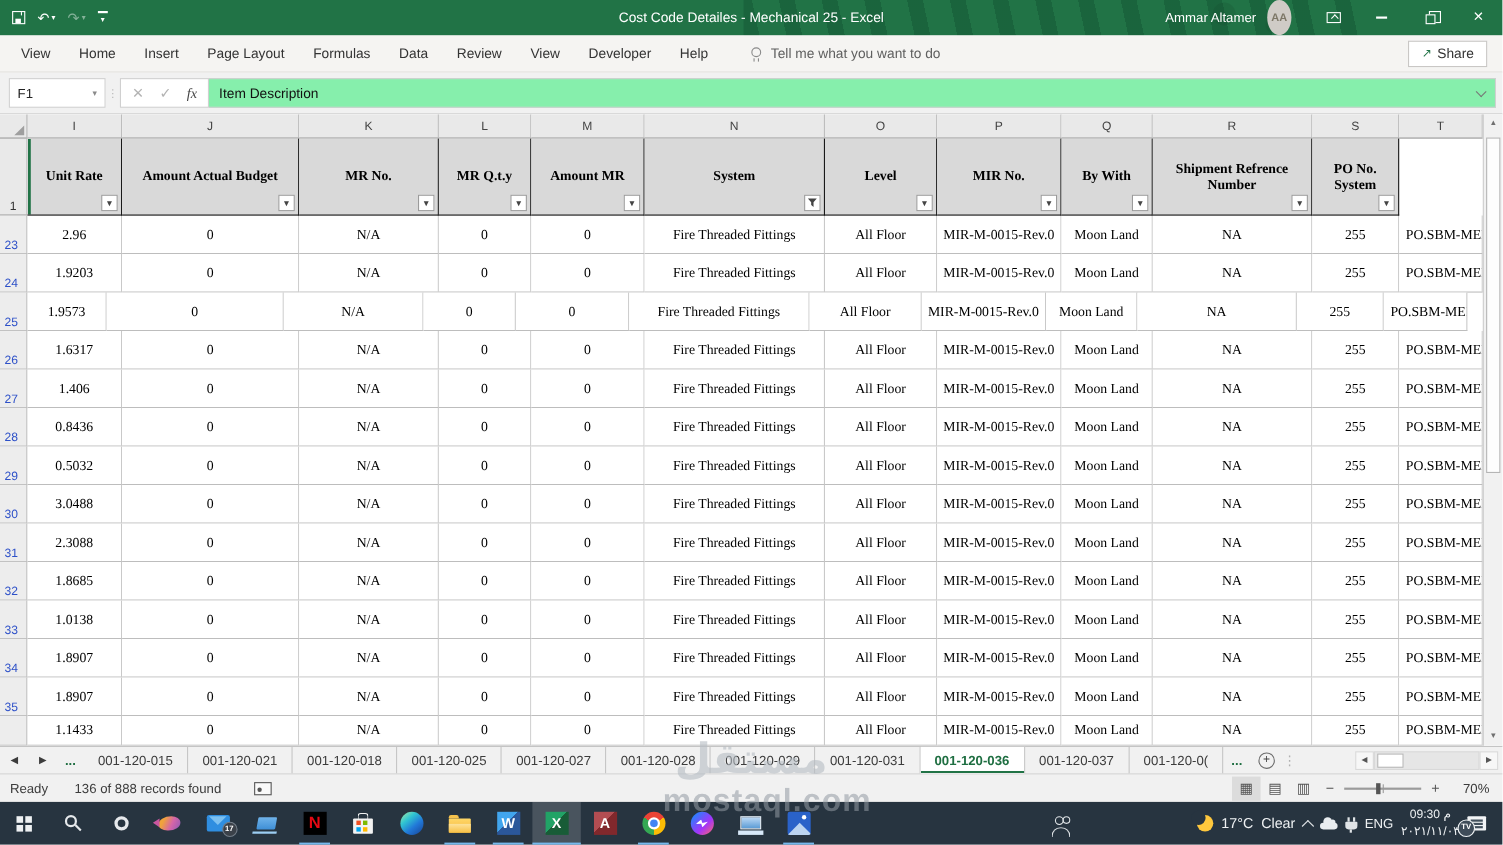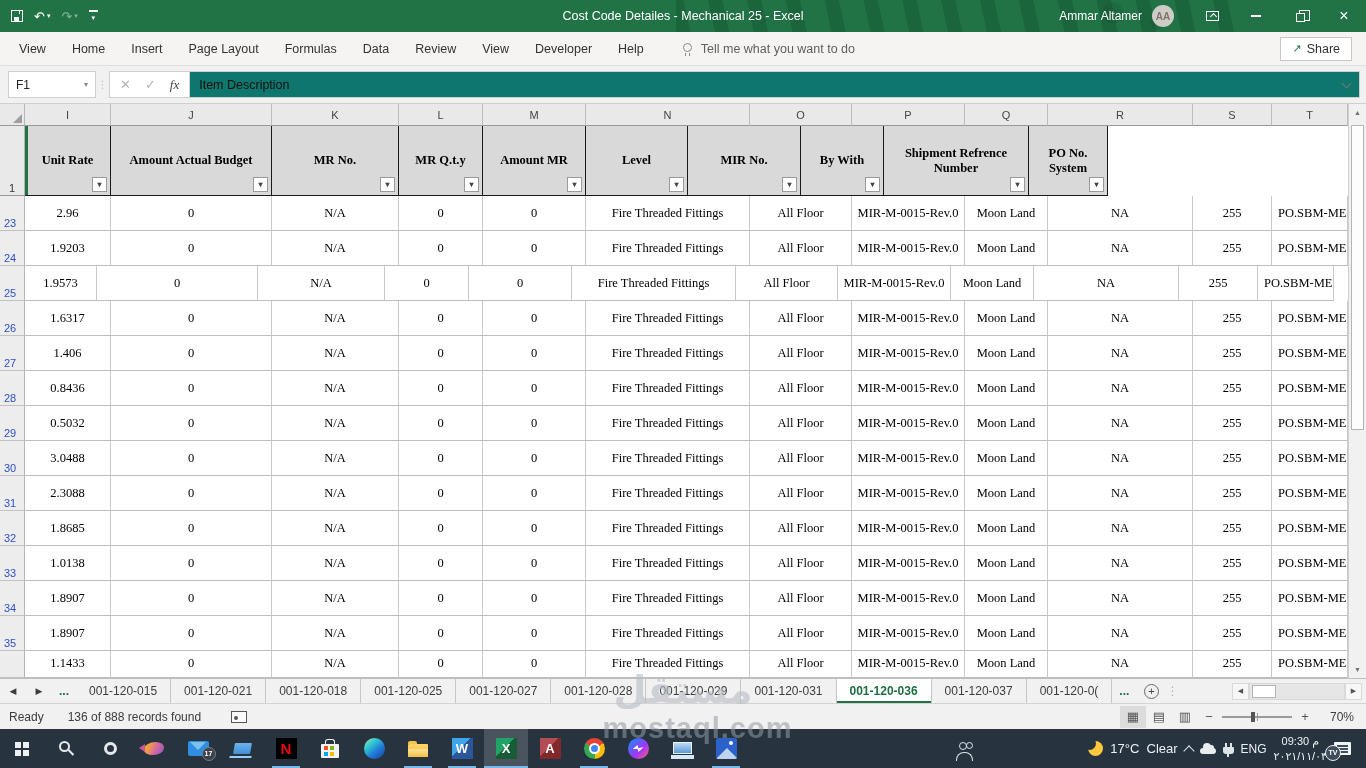--- a/index.html
+++ b/index.html
@@ -19,21 +19,21 @@
   .i-save::after{content:"";position:absolute;left:2px;bottom:0;width:5px;height:4px;background:#fff}
   .i-save::before{content:"";position:absolute;left:2px;top:0;width:5px;height:3px;border-right:1.5px solid #fff}
   .qbtn{display:flex;align-items:center;gap:2px;font-size:13px;color:#fff}
   .qbtn .dd{font-size:7px;color:#fff}
   .qbtn.dim,.qbtn.dim .dd{color:rgba(255,255,255,.45)}
   .i-qatmore{display:flex;flex-direction:column;align-items:center;font-size:7px;color:#fff}
   .i-qatmore::before{content:"";width:9px;height:2px;background:#fff;margin-bottom:2px}
   .win-title{position:absolute;left:0;right:0;top:0;height:32px;display:flex;align-items:center;justify-content:center;font-size:12.5px;color:#fff;pointer-events:none;z-index:1}
   .tb-right{margin-left:auto;display:flex;align-items:center;z-index:2}
   .username{font-size:12px;margin-right:10px}
-  .avatar{width:22px;height:22px;border-radius:50%;background:#cfcbc6;color:#7d7767;font-size:10px;font-weight:bold;display:flex;align-items:center;justify-content:center;margin-right:16px}
+  .avatar{width:22px;height:32px;border-radius:50%;background:#cfcbc6;color:#7d7767;font-size:10px;font-weight:bold;display:flex;align-items:center;justify-content:center;margin-right:16px}
   .wbtn{width:44px;height:32px;display:flex;align-items:center;justify-content:center;color:#fff}
   .i-ribopt{width:13px;height:10px;border:1.5px solid #fff;position:relative}
   .i-ribopt::after{content:"";position:absolute;left:4px;top:2px;width:4px;height:4px;border-top:1.5px solid #fff;border-left:1.5px solid #fff;transform:rotate(45deg)}
   .i-min{width:10px;height:1.5px;background:#fff}
   .i-restore{width:9px;height:9px;border:1.5px solid #fff;position:relative;margin-top:3px;background:#217346}
   .i-restore::before{content:"";position:absolute;top:-4px;left:2px;width:9px;height:9px;border:1.5px solid #fff;z-index:-1}
   .i-close{font-size:16px;line-height:16px}
 
   
   .ribbonrow{height:34px;background:#f5f4f2;display:flex;align-items:center;border-bottom:1px solid #e0deda;padding-left:6px}
@@ -46,21 +46,21 @@
 
   
   .formularow{height:38px;background:#f1f1f1;display:flex;align-items:stretch;border-bottom:1px solid #cfcfcf}
   .namebox{width:88px;background:#fff;border:1px solid #d0d0d0;margin:5px 0 5px 8px;display:flex;align-items:center;padding:0 7px;font-size:12px;color:#222}
   .namebox .dd{margin-left:auto;color:#8a8a8a;font-size:8px}
   .fbsep{width:13px;display:flex;align-items:center;justify-content:center;color:#b8b8b8;font-size:10px}
   .fbmid{display:flex;align-items:center;background:#fff;border:1px solid #d0d0d0;margin:5px 0;padding:0 10px;gap:14px}
   .fbx{color:#b3b3b3;font-size:13px}
   .fbck{color:#b3b3b3;font-size:13px}
   .fbfx{font-family:"Liberation Serif",serif;font-style:italic;font-size:13px;color:#444}
-  .fform{flex:1;background:#0f766e;border:1px solid #d0d0d0;border-left:none;margin:5px 6px 5px 0;display:flex;align-items:center;padding:0 9px;font-size:12.5px;color:#111}
+  .fform{flex:1;background:#86efac;border:1px solid #d0d0d0;border-left:none;margin:5px 6px 5px 0;display:flex;align-items:center;padding:0 9px;font-size:12.5px;color:#111}
   .chevdown{width:7px;height:7px;border-left:1.5px solid #777;border-bottom:1.5px solid #777;transform:rotate(-45deg);margin-left:auto;margin-bottom:3px}
 
   
   .grid{position:relative;height:574px;background:#fff}
   .lettersrow{display:flex;height:22px}
   .corner{width:25px;background:#e9e9e9;border-right:1px solid #b6b6b6;border-bottom:1px solid #9a9a9a;position:relative}
   .corner::after{content:"";position:absolute;right:2px;bottom:2px;border-left:9px solid transparent;border-bottom:9px solid #9f9f9f}
   .colletter{background:#e9e9e9;border-right:1px solid #bdbdbd;border-bottom:1px solid #9a9a9a;display:flex;align-items:center;justify-content:center;font-size:11px;color:#444}
   .hdrrow{display:flex;height:70px}
   .rowhdr1{width:25px;background:#e9e9e9;border-right:1px solid #b6b6b6;border-bottom:1px solid #9a9a9a;display:flex;align-items:flex-end;justify-content:center;font-size:11px;color:#333;padding-bottom:1px}
@@ -268,20 +268,28 @@
         <div class="fbtn">▾</div>
       </div>
       <div class="hcell" style="width: 84px;">
         <div class="hlabel">MR Q.t.y</div>
         <div class="fbtn">▾</div>
       </div>
       <div class="hcell" style="width: 103px;">
         <div class="hlabel">Amount MR</div>
         <div class="fbtn">▾</div>
       </div>
+      <div class="hcell" style="width: 164px;">
+        <div class="hlabel">System</div>
+        <div class="fbtn">
+          <svg width="9" height="9" viewBox="0 0 10 10">
+            <path d="M0.5 0.5h9L6.2 4.2v4.9L3.8 7V4.2z" fill="#444"></path>
+          </svg>
+        </div>
+      </div>
       <div class="hcell" style="width: 102px;">
         <div class="hlabel">Level</div>
         <div class="fbtn">▾</div>
       </div>
       <div class="hcell" style="width: 113px;">
         <div class="hlabel">MIR No.</div>
         <div class="fbtn">▾</div>
       </div>
       <div class="hcell" style="width: 83px;">
         <div class="hlabel">By With</div>

